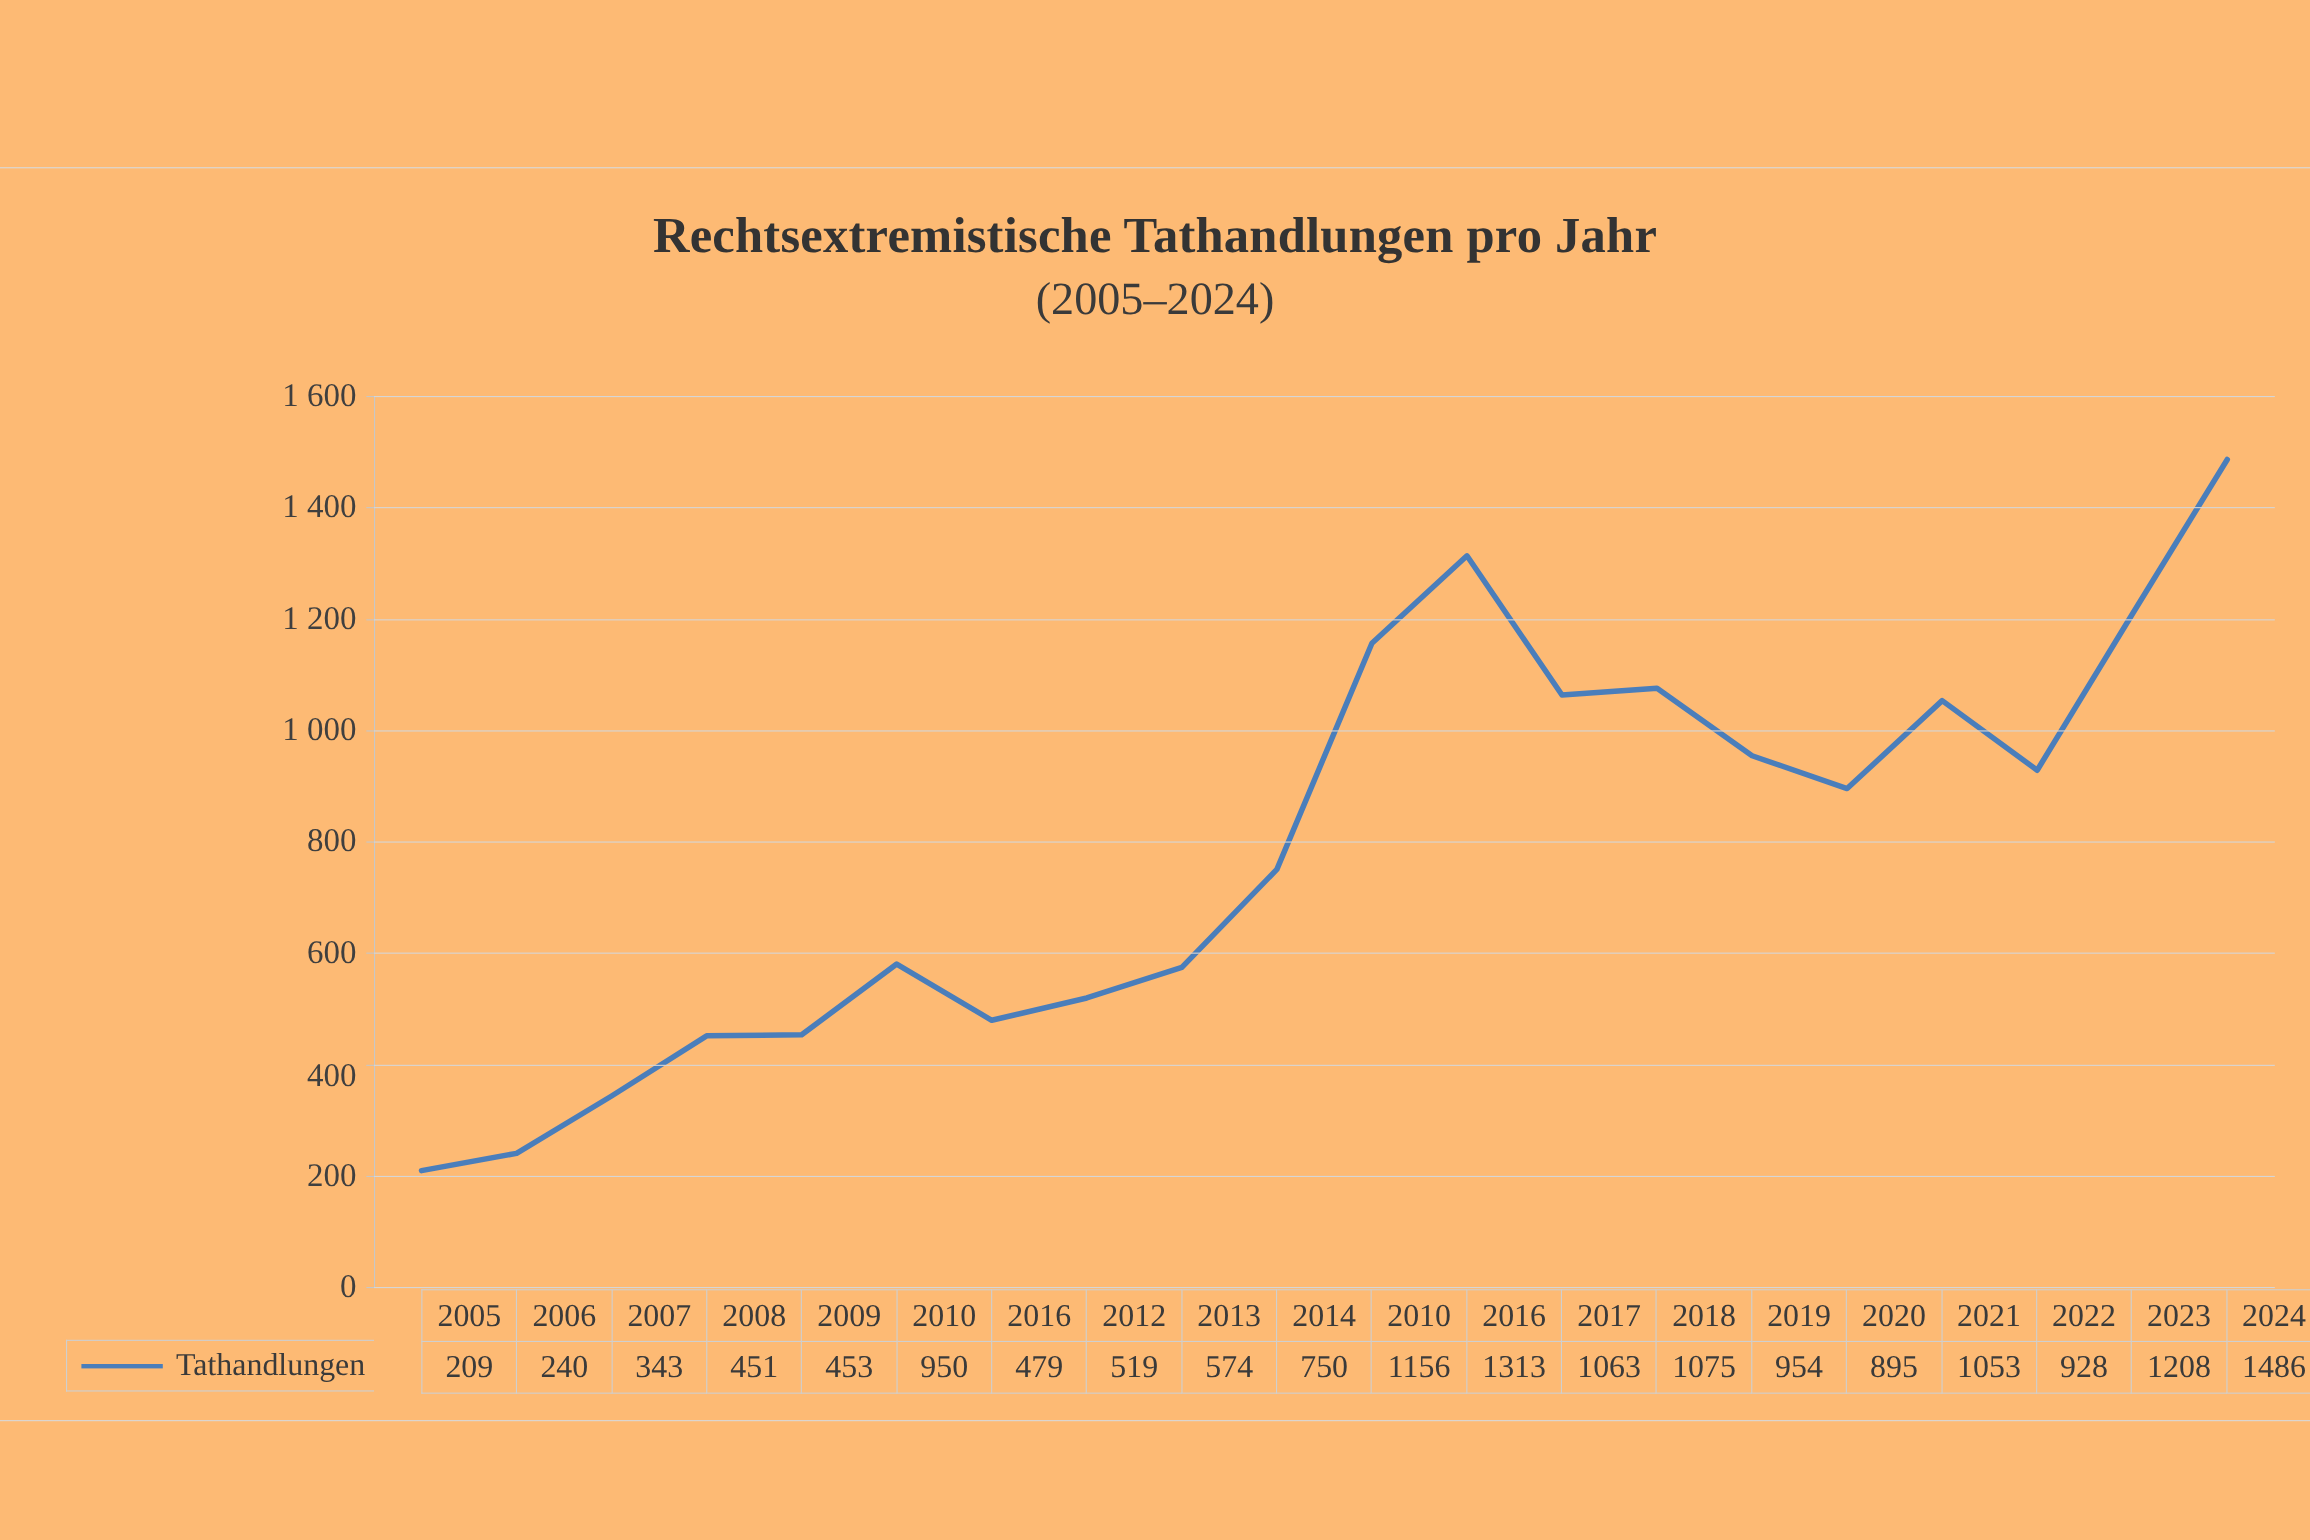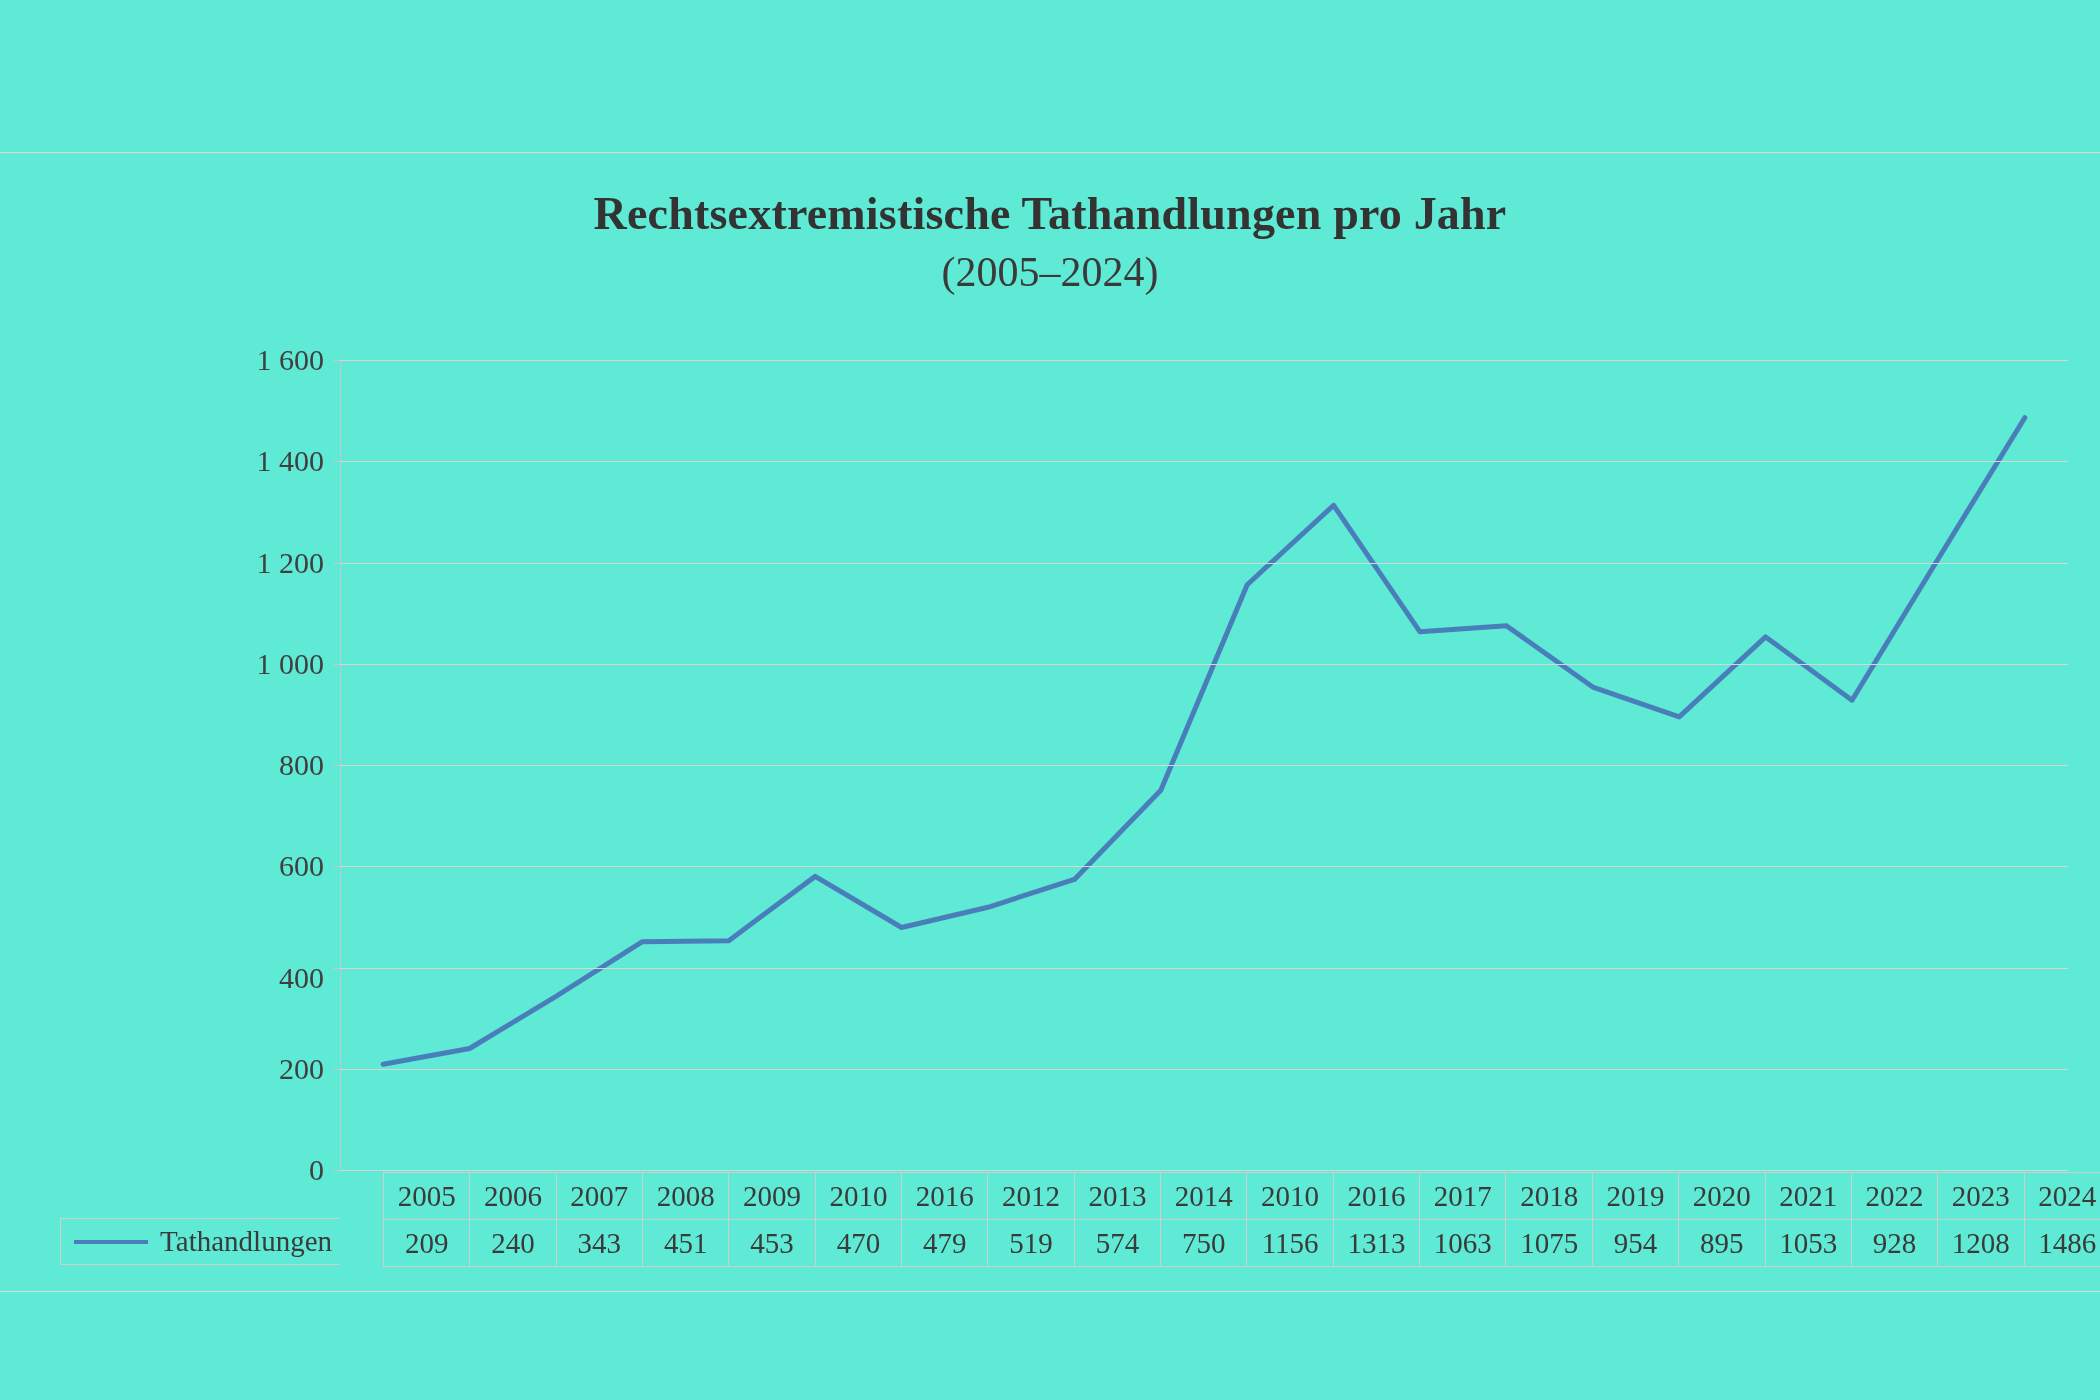--- a/index.html
+++ b/index.html
@@ -12,21 +12,21 @@
   }
   body {
     font-family: "Liberation Serif", serif;
     color: #3b3b3b;
   }
 
   #page {
     position: relative;
     width: 2100px;
     height: 1400px;
-    background: #5eead4;
+    background: #fdba74;
   }
 
   
   .edge-band {
     position: absolute;
     left: 0;
     width: 2100px;
     height: 1px;
     background: #d9d9d9;
   }
@@ -274,21 +274,21 @@
               <td>2022</td>
               <td>2023</td>
               <td>2024</td>
             </tr>
             <tr>
               <td>209</td>
               <td>240</td>
               <td>343</td>
               <td>451</td>
               <td>453</td>
-              <td>470</td>
+              <td>950</td>
               <td>479</td>
               <td>519</td>
               <td>574</td>
               <td>750</td>
               <td>1156</td>
               <td>1313</td>
               <td>1063</td>
               <td>1075</td>
               <td>954</td>
               <td>895</td>

